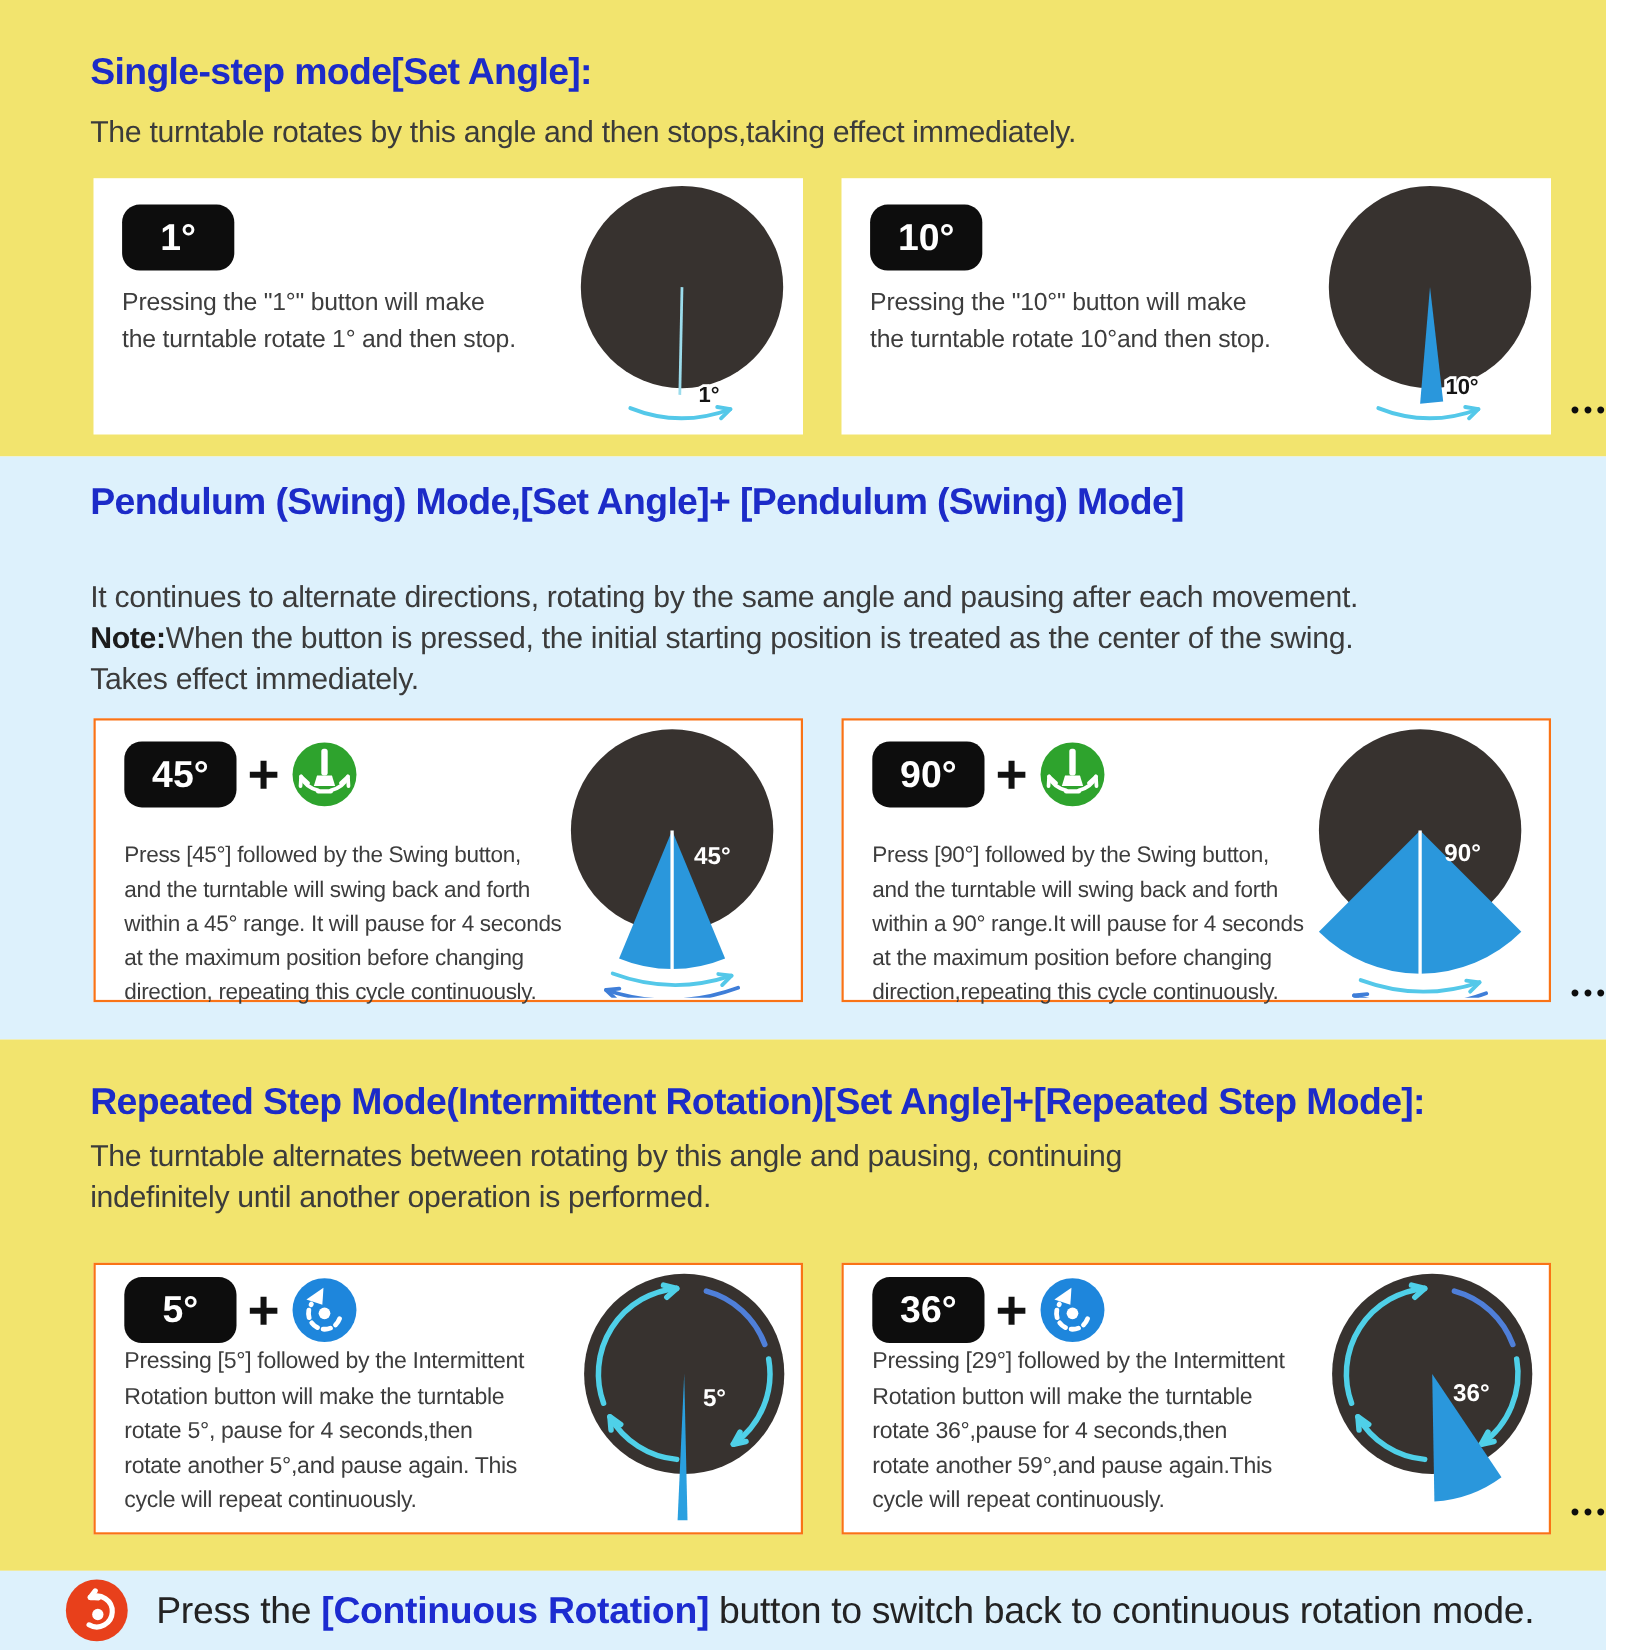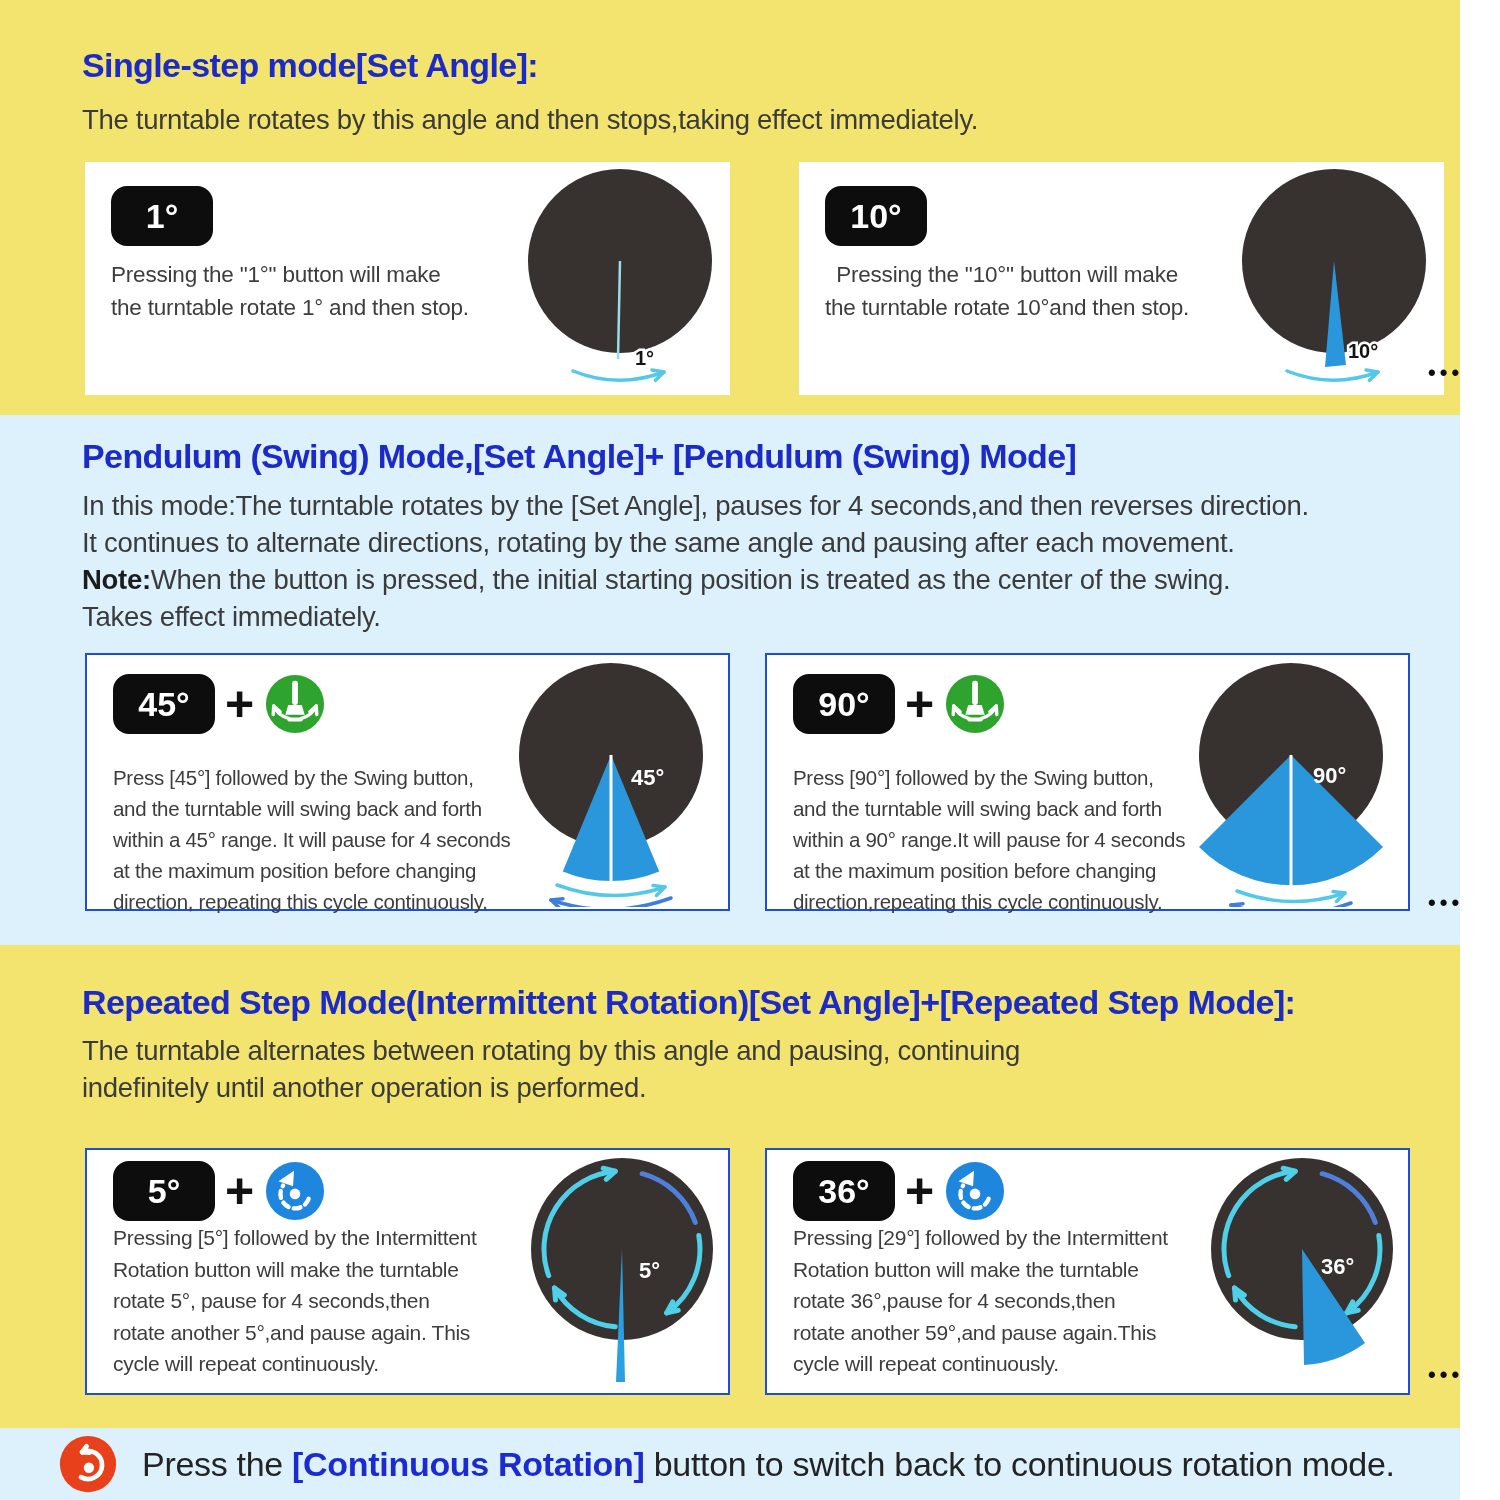--- a/index.html
+++ b/index.html
@@ -19,23 +19,23 @@
   #title-repeated{top:983px;}
 
   .intro-line{position:absolute;left:82px;color:#3b3b3b;font-size:27.5px;
               letter-spacing:-0.3px;white-space:nowrap;}
   #intro-single{top:104px;}
   #p-intro1{top:490px;} #p-intro2{top:527px;} #p-intro3{top:564px;} #p-intro4{top:601px;}
   #r-intro1{top:1035px;} #r-intro2{top:1072px;}
   .note-label{font-weight:bold;color:#1c1c1c;}
 
   .card{position:absolute;width:645px;background:#fff;box-sizing:border-box;}
-  .card.bordered{border:2px solid #1d4ed8;}
+  .card.bordered{border:2px solid #f97316;}
   #card-1deg {left:85px; top:162px; height:233px;}
-  #card-10deg{left:799px;top:162px; height:233px;text-align:center;}
+  #card-10deg{left:765px;top:162px; height:233px;}
   #card-45deg{left:85px; top:653px; height:258px;}
   #card-90deg{left:765px;top:653px; height:258px;padding-left:15px;}
   #card-5deg {left:85px; top:1148px;height:247px;}
   #card-36deg{left:765px;top:1148px;height:247px;}
 
   .chip{display:inline-flex;align-items:center;justify-content:center;
         background:#0d0d0d;color:#fff;font-weight:bold;font-size:34px;
         height:60px;min-width:52px;padding:0 25px;border-radius:16px;}
   .chip-row{position:absolute;left:26px;display:flex;align-items:center;gap:8px;}
   #card-1deg .chip-row{top:24px;} #card-10deg .chip-row{top:24px;}
@@ -110,21 +110,20 @@
       <path d="M103,96 L94,202 L115,200 Z" fill="#2a97dc"></path>
       <path d="M56,206 Q101,224 147,207" fill="none" stroke="#54c8e9" stroke-width="3.5" stroke-linecap="round"></path>
       <path d="M147,207 l-12,-2 M147,207 l-8.5,8.3" fill="none" stroke="#54c8e9" stroke-width="3.5" stroke-linecap="round"></path>
       <text x="117" y="193" class="dlabel-dark">10°</text>
     </svg>
   </div>
 
   <div class="dots" id="dots-single">•••</div>
 
   <h2 class="sec-title" id="title-pendulum">Pendulum (Swing) Mode,[Set Angle]+ [Pendulum (Swing) Mode]</h2>
-  <div class="intro-line" id="p-intro1">In this mode:The turntable rotates by the [Set Angle], pauses for 4 seconds,and then reverses direction.</div>
   <div class="intro-line" id="p-intro2">It continues to alternate directions, rotating by the same angle and pausing after each movement.</div>
   <div class="intro-line" id="p-intro4">Takes effect immediately.</div>
   <div class="intro-line" id="p-intro3">
     <span class="note-label">Note:</span><span>When the button is pressed, the initial starting position is treated as the center of the swing.</span>
   </div>
 
   <div class="card bordered" id="card-45deg">
     <div class="chip-row">
       <span class="chip">45°</span>
       <span class="plus">+</span>

